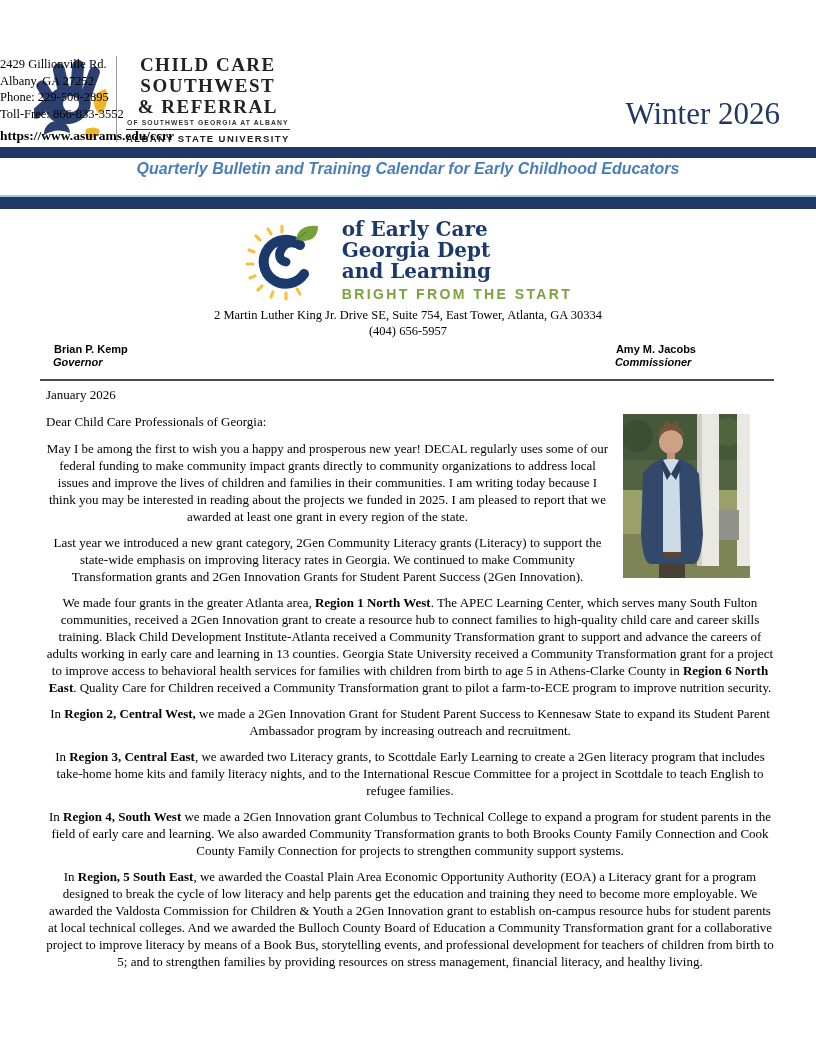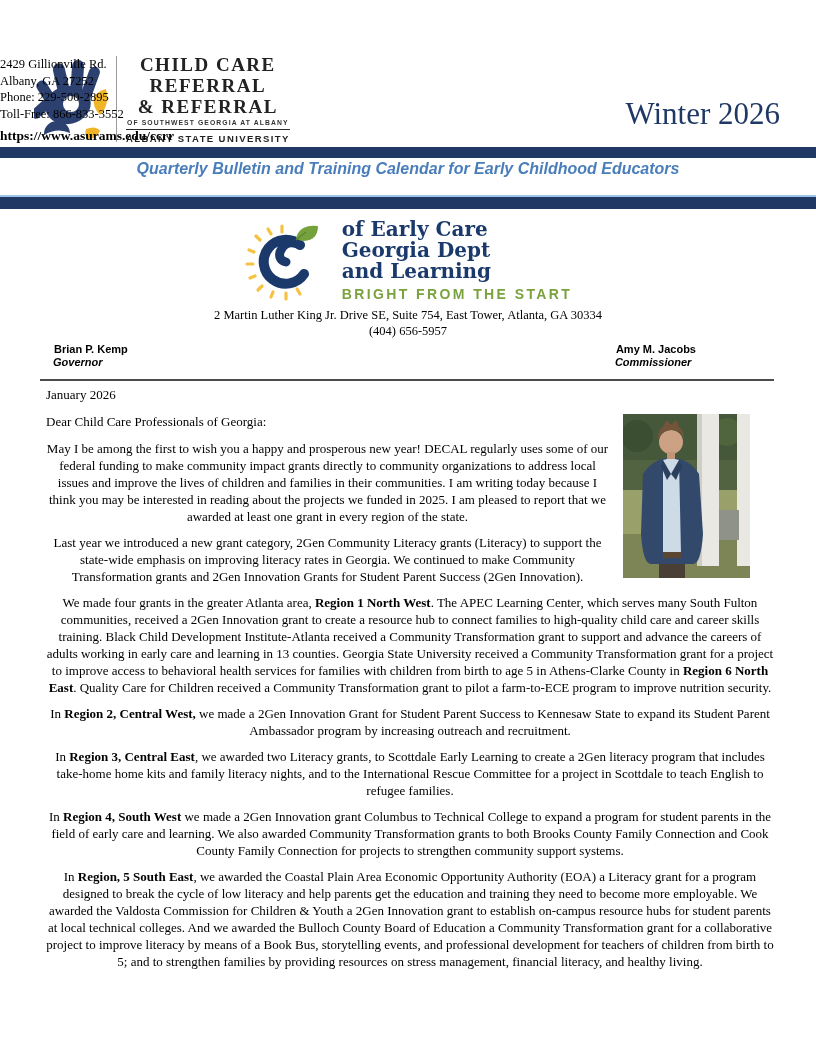--- a/index.html
+++ b/index.html
@@ -72,21 +72,21 @@
         </g>
         <circle cx="37" cy="51" r="8" fill="#ffffff"></circle>
         <g fill="#f0b429">
           <path d="M 72 36 Q 76 52 66 62 Q 58 54 60 44 Q 64 38 72 36 Z"></path>
           <path d="M 52 76 Q 62 72 66 78 Q 62 86 54 86 Q 50 80 52 76 Z"></path>
         </g>
       </svg>
       <div class="brand-divider"></div>
       <div class="brand-text">
         <div class="brand-line">CHILD CARE</div>
-        <div class="brand-line">REFERRAL</div>
+        <div class="brand-line">SOUTHWEST</div>
         <div class="brand-line">&amp; REFERRAL</div>
         <div class="brand-sub">OF SOUTHWEST GEORGIA AT ALBANY</div>
         <div class="brand-univ">ALBANY STATE UNIVERSITY</div>
       </div>
     </div>
 
     <div class="contact">
       <div class="contact-line">2429 Gillionville Rd.</div>
       <div class="contact-line">Albany, GA 27252</div>
       <div class="contact-line">Phone: 229-500-2895</div>

